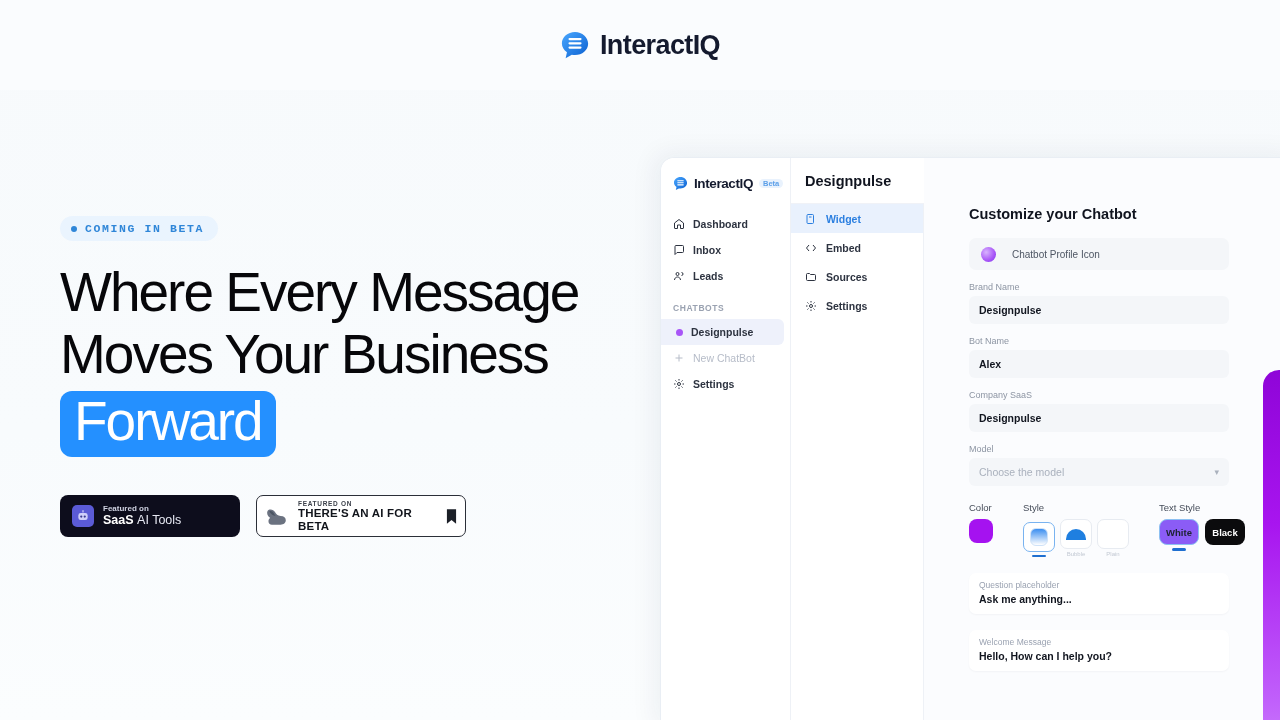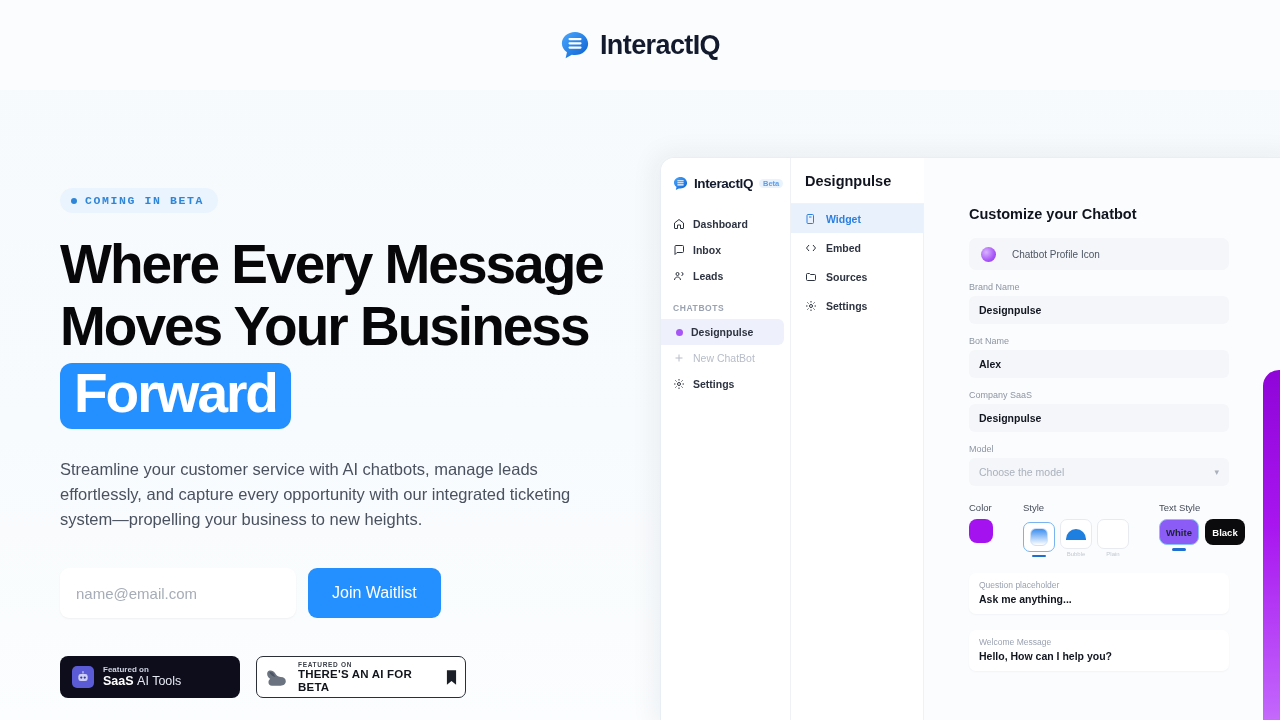--- a/index.html
+++ b/index.html
@@ -16,33 +16,33 @@
   .site-header {
     position: absolute; top: 0; left: 0; width: 1280px; height: 90px;
     display: flex; align-items: center; justify-content: center;
     background: rgba(250,252,254,0.9);
   }
   .brand { display: flex; align-items: center; gap: 10px; }
   .brand-mark { width: 30px; height: 30px; display:block; }
   .brand-name { font-size: 27px; font-weight: 700; letter-spacing: -0.6px; color: #141a2e; }
 
   
-  .hero { position: absolute; left: 60px; top: 188px; width: 600px; }
+  .hero { position: absolute; left: 60px; top: 216px; width: 600px; }
   .badge-beta {
     display: inline-flex; align-items: center; gap: 8px;
     background: #eaf4fe; color: #2f86d8;
     border-radius: 14px; padding: 6px 14px 6px 11px;
     font-size: 11.5px; font-weight: 600; letter-spacing: 1.6px;
     font-family: "Liberation Mono", monospace;
   }
   .badge-dot { width: 6px; height: 6px; border-radius: 50%; background: #2f86d8; display:block; }
 
   .headline {
     margin-top: 20px;
-    font-size: 55px; line-height: 62px; font-weight: 700;
+    font-size: 55px; line-height: 62px; font-weight: 400;
     letter-spacing: -2px; color: #07070a;
   }
   .headline .hl-highlight {
     display: inline-block;
     background: #2490ff; color: #ffffff;
     border-radius: 12px; padding: 0 14px 6px 14px;
     margin-top: 6px; line-height: 60px;
   }
   .subhead {
     margin-top: 28px; width: 545px;
@@ -214,26 +214,21 @@
       <span class="badge-dot"></span>
       <span>COMING IN BETA</span>
     </div>
 
     <h1 class="headline">
       <span>Where Every Message</span><br>
       <span>Moves Your Business</span><br>
       <span class="hl-highlight">Forward</span>
     </h1>
 
-    <p class="subhead">Streamline your customer service with AI chatbots, manage leads effortlessly, and capture every opportunity with our integrated ticketing system—propelling your business to new heights.</p>
-
-    <div class="waitlist">
-      <input class="email-input" type="text" placeholder="name@email.com" style="">
-      <button class="join-btn">Join Waitlist</button>
-    </div>
+
 
     <div class="featured-row">
 
       <div class="badge-saas">
         <span class="robot-icon">
           <svg width="14" height="14" viewBox="0 0 24 24">
             <rect x="4" y="7" width="16" height="12" rx="4" fill="#cfcffa"></rect>
             <circle cx="9" cy="13" r="1.9" fill="#3b3b8f"></circle>
             <circle cx="15" cy="13" r="1.9" fill="#3b3b8f"></circle>
             <rect x="11" y="2" width="2" height="4" fill="#cfcffa"></rect>

